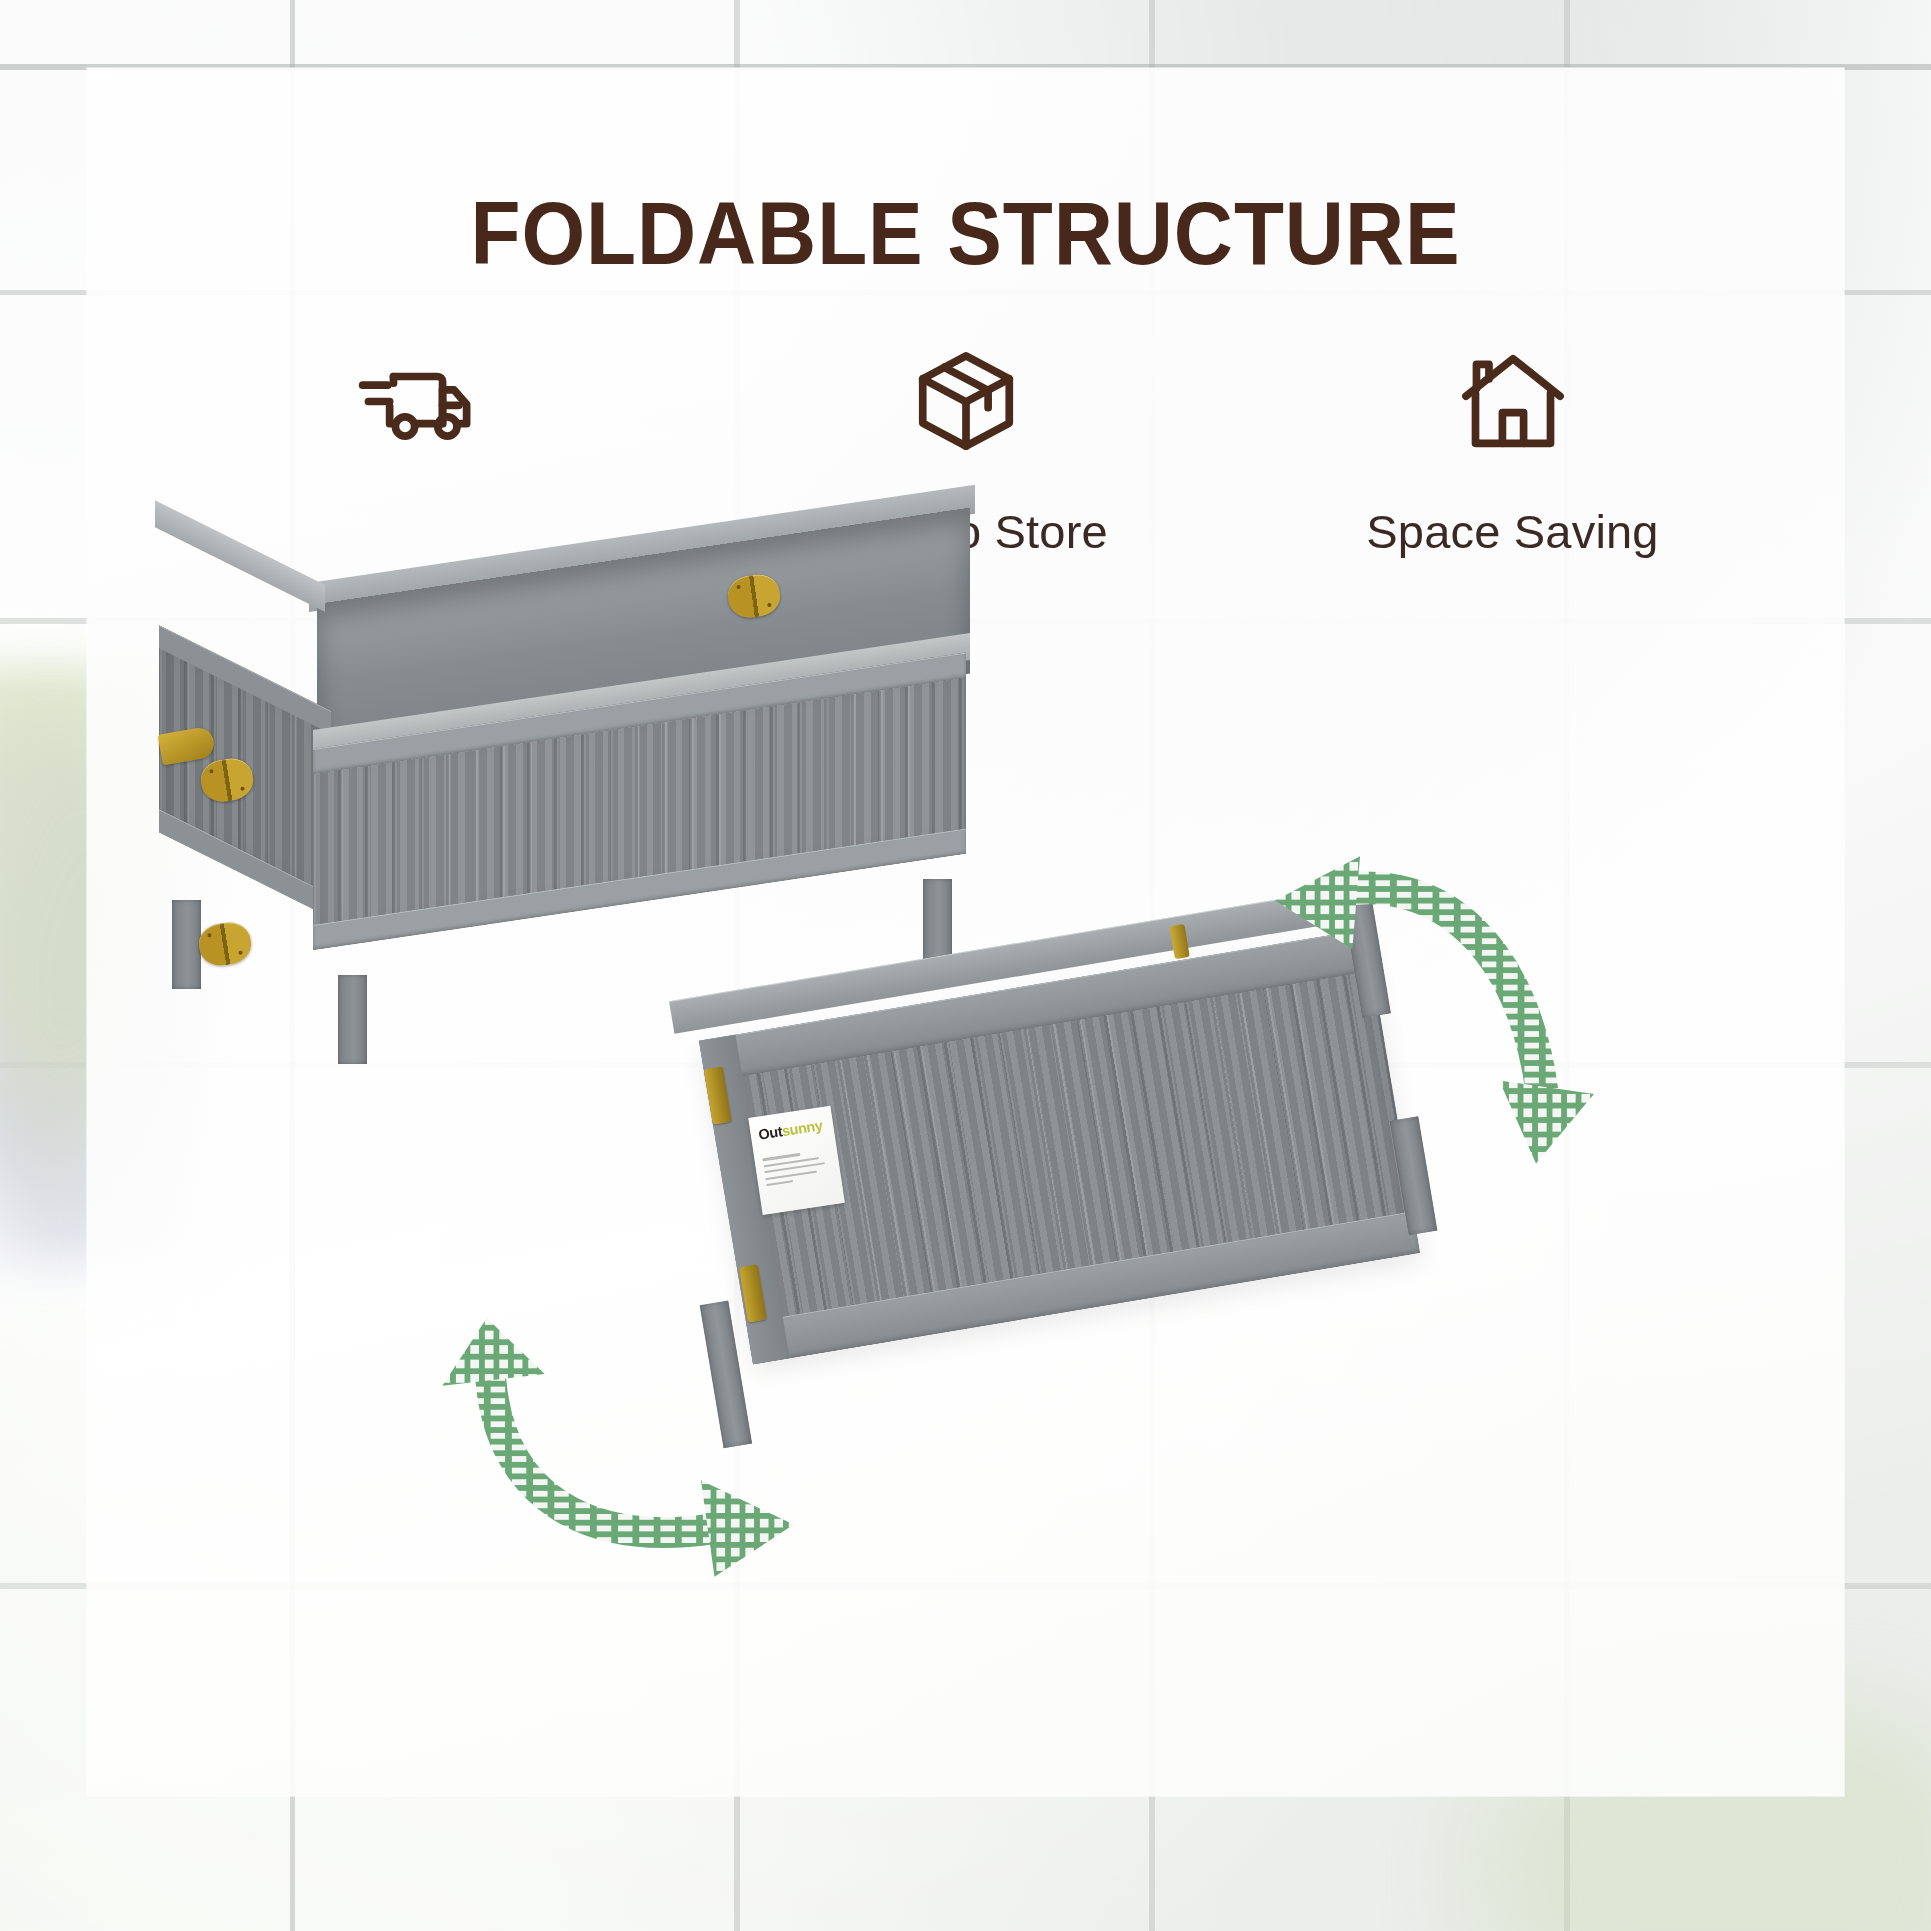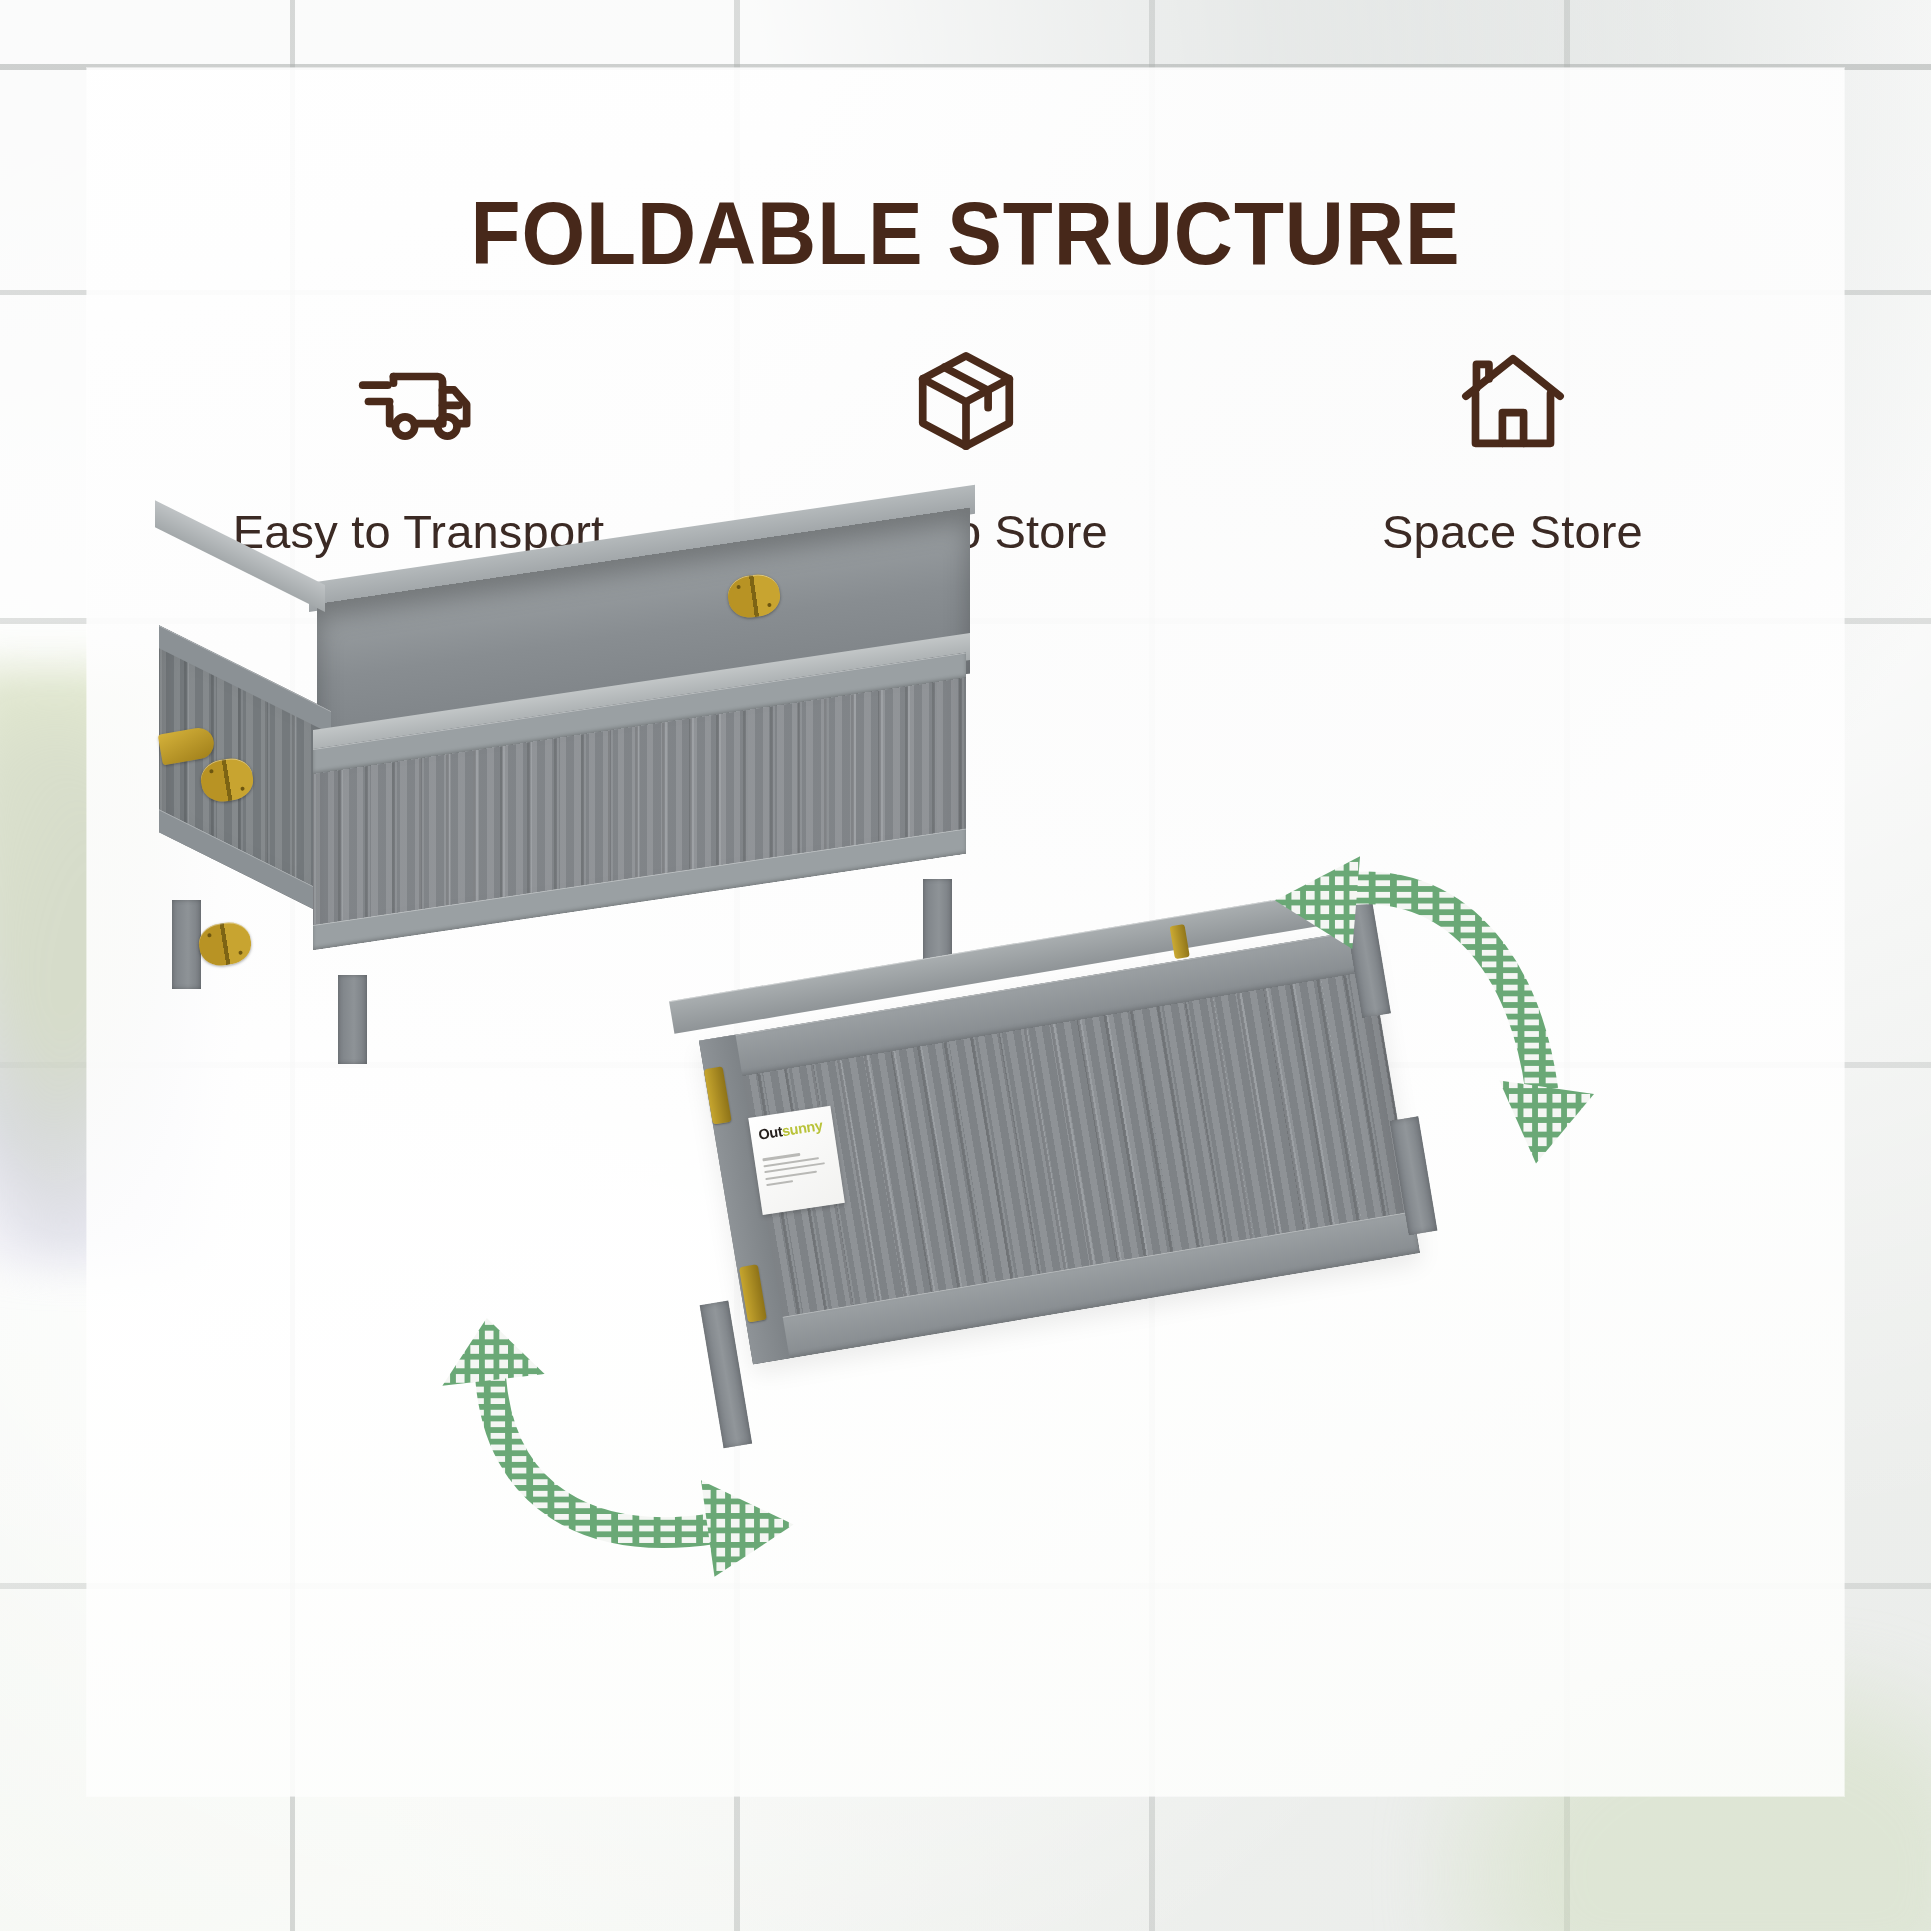--- a/index.html
+++ b/index.html
@@ -282,21 +282,20 @@
           <path d="M91 38h12l13 15v20h-9"></path>
           <path d="M62 73h20"></path>
           <path d="M91 54h17"></path>
           <path d="M91 38v35"></path>
           <circle cx="52" cy="76" r="10"></circle>
           <circle cx="96" cy="76" r="10"></circle>
           <path d="M8 33h26"></path>
           <path d="M14 50h22"></path>
         </svg>
       </div>
-      <div class="feature-label">Easy to Transport</div>
     </div>
 
     <div class="feature">
       <div class="feature-icon">
         <svg width="100" height="102" viewBox="0 0 104 106" fill="none" stroke="#4a2a1a" stroke-width="8" stroke-linecap="round" stroke-linejoin="round">
           <path d="M52 6 97 30v46L52 100 7 76V30z"></path>
           <path d="M7 30l45 24 45-24"></path>
           <path d="M52 54v46"></path>
           <path d="M29.5 18 75 42"></path>
           <path d="M75 42v18"></path>
@@ -307,21 +306,21 @@
 
     <div class="feature">
       <div class="feature-icon">
         <svg width="106" height="100" viewBox="0 0 110 104" fill="none" stroke="#4a2a1a" stroke-width="8" stroke-linecap="round" stroke-linejoin="round">
           <path d="M6 47 55 8l49 39"></path>
           <path d="M17 39V14h13v15"></path>
           <path d="M16 44v52h78V44"></path>
           <path d="M44 96V64h22v32"></path>
         </svg>
       </div>
-      <div class="feature-label">Space Store</div>
+      <div class="feature-label">Space Saving</div>
     </div>
 
   </div>
 
   <div id="stage" style="left:0;top:0">
 
     <div id="planter-open">
       <div id="po-rim-back" class="wood-h"></div>
       <div id="po-inner" class="wood-v"></div>
       <div id="po-rim-left" class="wood-h"></div>

